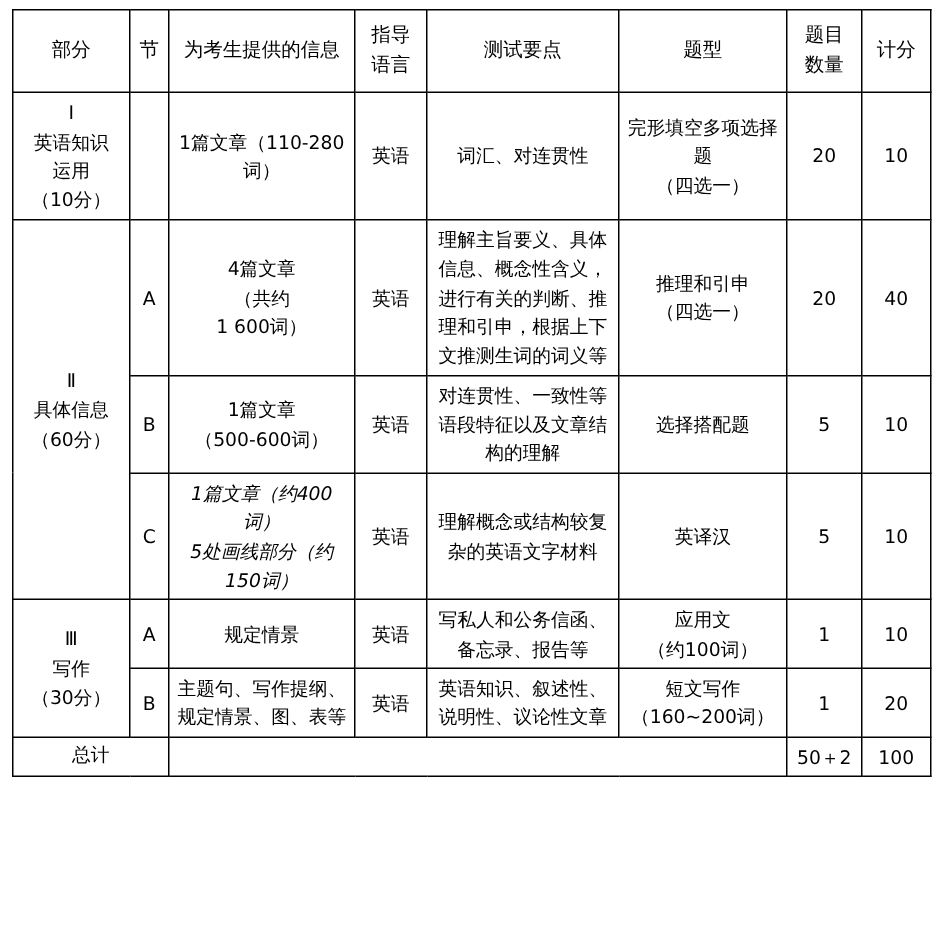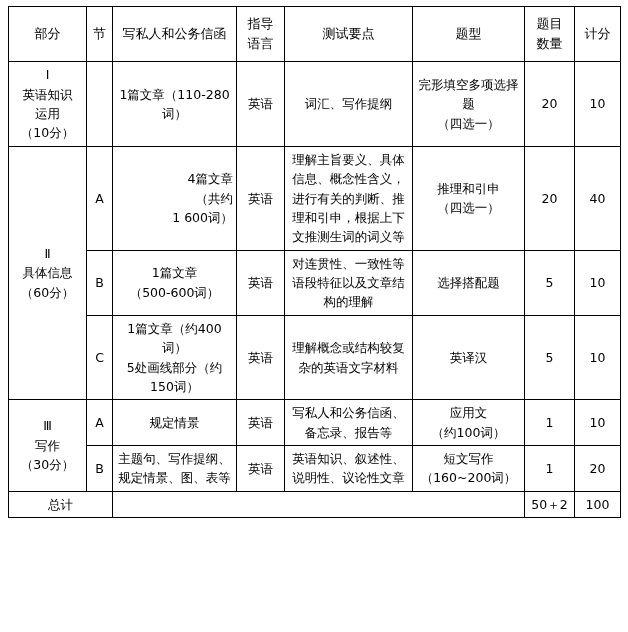--- a/index.html
+++ b/index.html
@@ -46,20 +46,21 @@
   .part-cell {
     line-height: 2.0;
     font-size: 13px;
   }
   .part-cell .roman {
     display: block;
   }
   .total-label {
     font-size: 13px;
     padding: 6px 2px;
+    font-family: Liberation Mono, monospace;
   }
   .blank-cell {
     border-left: 1px solid #000;
     border-right: 1px solid #000;
   }
 </style>
 </head>
 <body>
 
 <table id="exam-table">
@@ -70,21 +71,21 @@
     <col class="col-lang">
     <col class="col-points">
     <col class="col-type">
     <col class="col-count">
     <col class="col-score">
   </colgroup>
   <thead>
     <tr>
       <td>部分</td>
       <td>节</td>
-      <td>写私人和公务信函</td>
+      <td>为考生提供的信息</td>
       <td>
         <span>指导</span><br>
         <span>语言</span>
       </td>
       <td>测试要点</td>
       <td>题型</td>
       <td>
         <span>题目</span><br>
         <span>数量</span>
       </td>
@@ -96,36 +97,36 @@
     <tr>
       <td class="part-cell">
         <span class="roman">Ⅰ</span>
         <span class="roman">英语知识</span>
         <span class="roman">运用</span>
         <span class="roman">（10分）</span>
       </td>
       <td></td>
       <td>1篇文章（110-280词）</td>
       <td>英语</td>
-      <td>词汇、写作提纲</td>
+      <td>词汇、对连贯性</td>
       <td>
         <span>完形填空多项选择题</span><br>
         <span>（四选一）</span>
       </td>
       <td>20</td>
       <td>10</td>
     </tr>
 
     <tr>
       <td class="part-cell" rowspan="3">
         <span class="roman">Ⅱ</span>
         <span class="roman">具体信息（60分）</span>
       </td>
       <td>A</td>
-      <td style="white-space: pre-line; text-align: right;">4篇文章
+      <td style="white-space: pre-line;">4篇文章
 （共约
 1 600词）</td>
       <td>英语</td>
       <td>理解主旨要义、具体信息、概念性含义，进行有关的判断、推理和引申，根据上下文推测生词的词义等</td>
       <td>
         <span>推理和引申</span><br>
         <span>（四选一）</span>
       </td>
       <td>20</td>
       <td>40</td>
@@ -137,21 +138,21 @@
 （500-600词）</td>
       <td>英语</td>
       <td>对连贯性、一致性等语段特征以及文章结构的理解</td>
       <td>选择搭配题</td>
       <td>5</td>
       <td>10</td>
     </tr>
 
     <tr>
       <td>C</td>
-      <td style="white-space: pre-line;">1篇文章（约400词）
+      <td style="white-space: pre-line; font-style: italic;">1篇文章（约400词）
 5处画线部分（约150词）</td>
       <td>英语</td>
       <td>理解概念或结构较复杂的英语文字材料</td>
       <td>英译汉</td>
       <td>5</td>
       <td>10</td>
     </tr>
 
     <tr>
       <td class="part-cell" rowspan="2">

